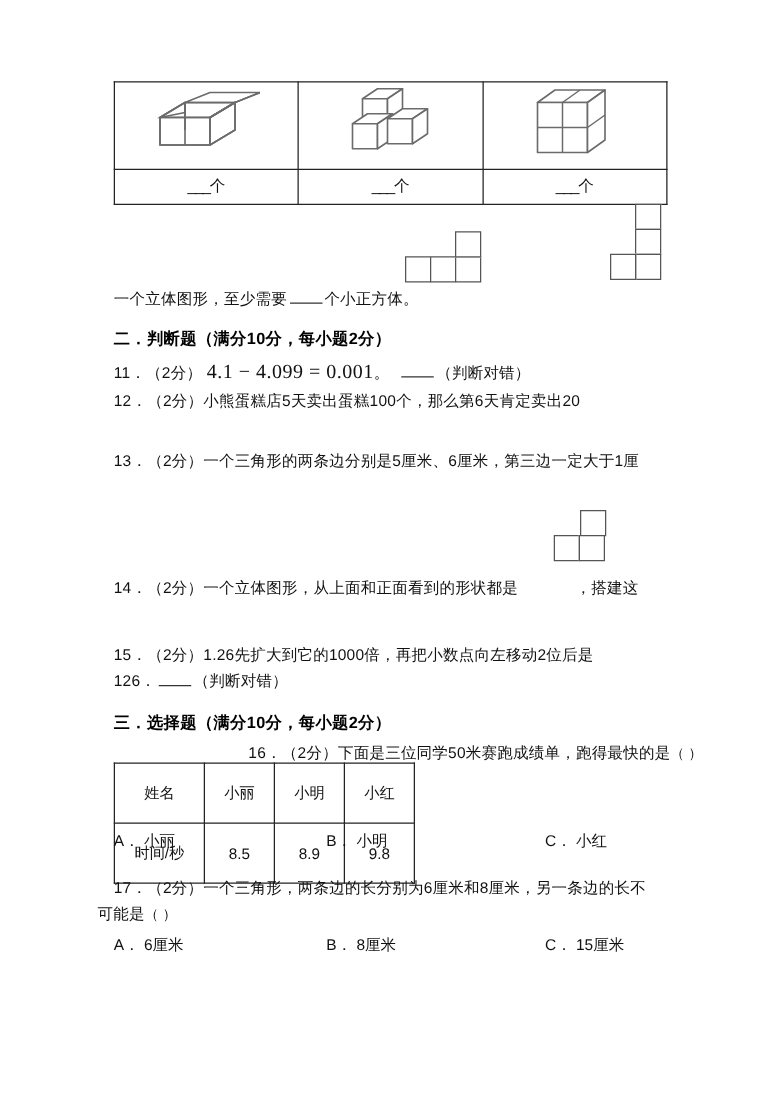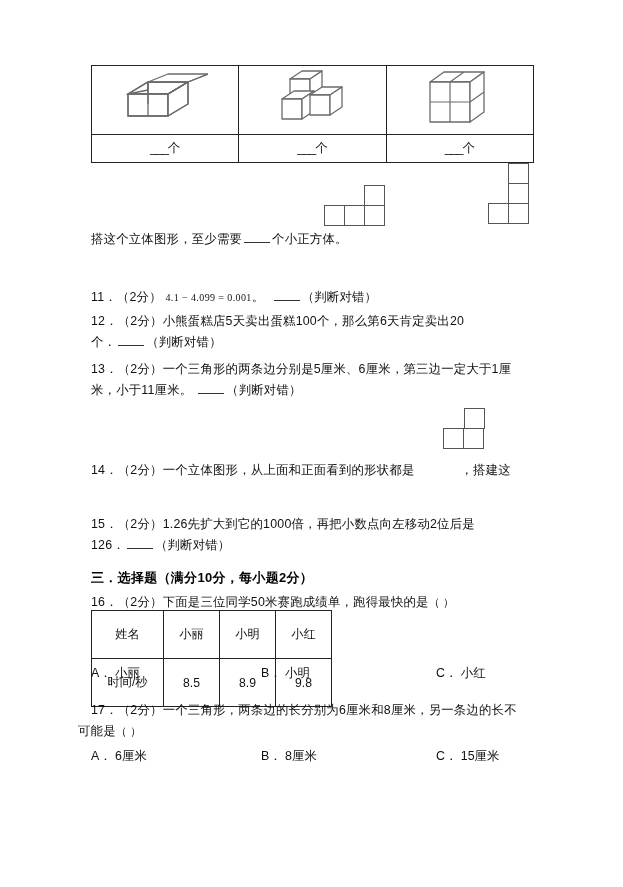--- a/index.html
+++ b/index.html
@@ -65,21 +65,21 @@
   .u {
     display: inline-block;
     border-bottom: 1px solid #333;
     width: 26px;
     height: 11px;
     vertical-align: baseline;
     margin: 0 2px;
   }
   .mathexp {
     font-family: "Liberation Serif", "DejaVu Serif", serif;
-    font-size: 10px;
+    font-size: 16px;
     letter-spacing: .4px;
   }
   .paren {
     font-size: 11px;
   }
   
   .shape {
     position: absolute;
   }
   .shape .sq {
@@ -212,40 +212,35 @@
   </div>
 
   <div class="shape" style="left:487px; top:163px; width:44px; height:64px;">
     <div class="sq" style="left:21px; top:0px;  width:21px; height:21px;"></div>
     <div class="sq" style="left:21px; top:20px; width:21px; height:21px;"></div>
     <div class="sq" style="left:21px; top:40px; width:21px; height:21px;"></div>
     <div class="sq" style="left:1px;  top:40px; width:21px; height:21px;"></div>
   </div>
 
   <div class="q" style="left:91px; top:229px; width:450px;">
-    <span>搭这个立体图形，至少需要</span><span class="u"></span><span>个小正方体。</span>
-  </div>
-
+    <span>一个立体图形，至少需要</span><span class="u"></span><span>个小正方体。</span>
+  </div>
+
+  <div class="sec" style="left:91px; top:262px;">二．判断题（满分10分，每小题2分）</div>
 
   <div class="q" style="left:91px; top:287px; width:450px;">
     <span>11．</span><span>（2分）</span>&nbsp;<span class="mathexp">4.1 − 4.099 = 0.001</span><span>。</span>&nbsp;&nbsp;<span class="u"></span><span>（判断对错）</span>
   </div>
 
   <div class="q" style="left:91px; top:311px; width:455px;">
     <span>12．</span><span>（2分）</span><span>小熊蛋糕店5天卖出蛋糕100个，那么第6天肯定卖出20</span>
   </div>
-  <div class="q" style="left:91px; top:332px; width:450px;">
-    <span>个．</span><span class="u"></span><span>（判断对错）</span>
-  </div>
 
   <div class="q" style="left:91px; top:359px; width:455px;">
     <span>13．</span><span>（2分）</span><span>一个三角形的两条边分别是5厘米、6厘米，第三边一定大于1厘</span>
-  </div>
-  <div class="q" style="left:91px; top:380px; width:450px;">
-    <span>米，小于11厘米。</span>&nbsp;<span class="u"></span><span>（判断对错）</span>
   </div>
 
   <div class="shape" style="left:443px; top:408px; width:44px; height:44px;">
     <div class="sq" style="left:21px; top:0px;  width:21px; height:21px;"></div>
     <div class="sq" style="left:0px;  top:20px; width:21px; height:21px;"></div>
     <div class="sq" style="left:20px; top:20px; width:21px; height:21px;"></div>
   </div>
 
   <div class="q" style="left:91px; top:460px; width:455px;">
     <span>14．</span><span>（2分）</span><span>一个立体图形，从上面和正面看到的形状都是</span><span style="display:inline-block;width:46px;"></span><span>，搭建这</span>
@@ -253,21 +248,21 @@
 
   <div class="q" style="left:91px; top:514px; width:455px;">
     <span>15．</span><span>（2分）</span><span>1.26先扩大到它的1000倍，再把小数点向左移动2位后是</span>
   </div>
   <div class="q" style="left:91px; top:535px; width:450px;">
     <span>126．</span><span class="u"></span><span>（判断对错）</span>
   </div>
 
   <div class="sec" style="left:91px; top:569px;">三．选择题（满分10分，每小题2分）</div>
 
-  <div class="q" style="left:91px; top:592px; width:455px;">
+  <div class="q" style="left:107px; top:592px; width:455px;text-align:right;">
     <span>16．</span><span>（2分）</span><span>下面是三位同学50米赛跑成绩单，跑得最快的是</span><span class="paren">（        ）</span>
   </div>
 
   <table class="score-table">
     <tbody>
         <tr>
       <td class="c-name">姓名</td>
       <td class="c-val">小丽</td>
       <td class="c-val">小明</td>
       <td class="c-val">小红</td>

